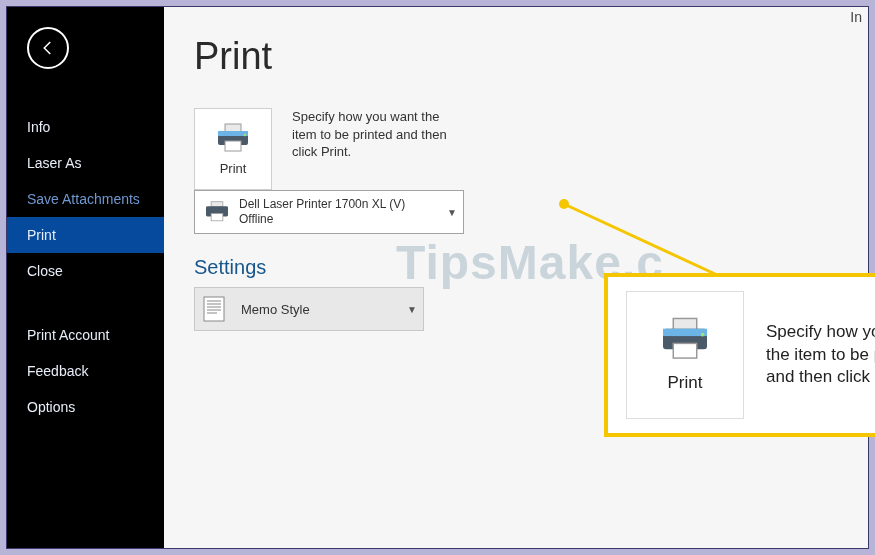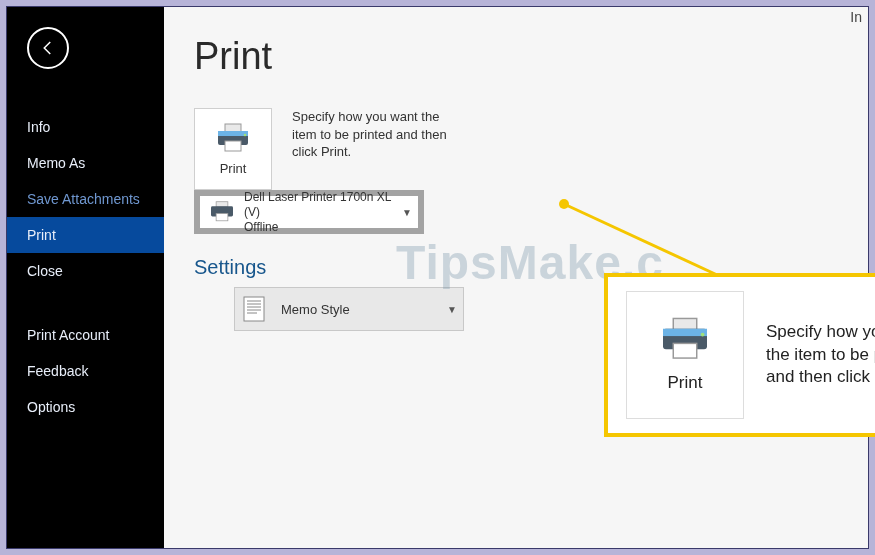--- a/index.html
+++ b/index.html
@@ -14,25 +14,25 @@
   .nav-item.disabled { color: #6f97d0; cursor: default; }
   .nav-gap { height: 28px; }
   .main { flex: 1; background: #f6f6f6; padding: 28px 30px; position: relative; }
   .page-title { font-size: 38px; font-weight: 300; color: #2a2a2a; margin-bottom: 30px; }
   .print-row { display: flex; align-items: flex-start; gap: 20px; }
   .print-btn { width: 78px; height: 82px; border: 1px solid #cfcfcf; background: #fff; display: flex; flex-direction: column; align-items: center; justify-content: center; cursor: pointer; gap: 8px; }
   .print-btn-label { font-size: 13px; color: #333; }
   .print-desc { font-size: 13px; color: #333; max-width: 160px; line-height: 1.35; }
   .section-title { font-size: 20px; color: #17568c; margin-top: 22px; margin-bottom: 8px; position: relative; }
   .section-title .info-icon { position: absolute; right: 0; top: 4px; font-size: 10px; color: #888; }
-  .printer-select { width: 230px; height: 44px; border: 6px solid #a3a3a3; background: #fff; display: flex; align-items: center; padding: 0 6px 0 8px; gap: 8px; cursor: pointer; position: relative; }
+  .printer-select { width: 270px; height: 44px; border: 1px solid #a3a3a3; background: #fff; display: flex; align-items: center; padding: 0 6px 0 8px; gap: 8px; cursor: pointer; position: relative; }
   .printer-text { font-size: 12px; color: #333; line-height: 1.25; flex: 1; overflow: hidden; }
   .chev { font-size: 10px; color: #555; }
   .print-options-btn { display: inline-flex; align-items: center; gap: 6px; border: 1px solid #cfcfcf; background: #fff; font-size: 12px; padding: 4px 8px; margin-top: 4px; cursor: pointer; }
-  .style-select { width: 230px; height: 44px; border: 1px solid #c8c8c8; background: #e8e8e8; display: flex; align-items: center; padding: 0 6px 0 8px; gap: 16px; cursor: pointer; margin-left: 40px; }
+  .style-select { width: 230px; height: 44px; border: 1px solid #c8c8c8; background: #e8e8e8; display: flex; align-items: center; padding: 0 6px 0 8px; gap: 16px; cursor: pointer; }
   .style-text { font-size: 13px; color: #333; flex: 1; }
   .callout { position: absolute; left: 440px; top: 266px; width: 375px; height: 164px; border: 4px solid #f5c600; background: #fff; display: flex; align-items: center; padding: 14px 18px; gap: 22px; }
   .callout-tile { width: 118px; height: 128px; border: 1px solid #ddd; background: #fff; display: flex; flex-direction: column; align-items: center; justify-content: center; gap: 12px; }
   .callout-tile-label { font-size: 17px; color: #222; }
   .callout-text { font-size: 17px; color: #222; line-height: 1.35; flex: 1; }
   .pointer-line { position: absolute; left: 394px; top: 191px; pointer-events: none; }
   .watermark { position: absolute; left: 232px; top: 228px; font-size: 48px; font-weight: 700; color: rgba(120,150,170,0.35); letter-spacing: 1px; pointer-events: none; }
   .top-right { position: absolute; top: 2px; right: 6px; font-size: 14px; color: #444; }
 </style>
 </head>
@@ -40,21 +40,21 @@
 
 <div class="frame">
 <div class="app">
   <div class="sidebar">
     <div class="back-btn">
       <svg viewBox="0 0 24 24">
             <path d="M15 4 L7 12 L15 20"></path>
           </svg>
     </div>
     <div class="nav-item"><span>Info</span></div>
-    <div class="nav-item"><span>Memo As</span></div>
+    <div class="nav-item"><span>Laser As</span></div>
     <div class="nav-item disabled"><span>Save Attachments</span></div>
     <div class="nav-item selected"><span>Print</span></div>
     <div class="nav-item"><span>Close</span></div>
     <div class="nav-gap"></div>
     <div class="nav-item"><span>Print Account</span></div>
     <div class="nav-item"><span>Feedback</span></div>
     <div class="nav-item"><span>Options</span></div>
   </div>
 
   <div class="main">

